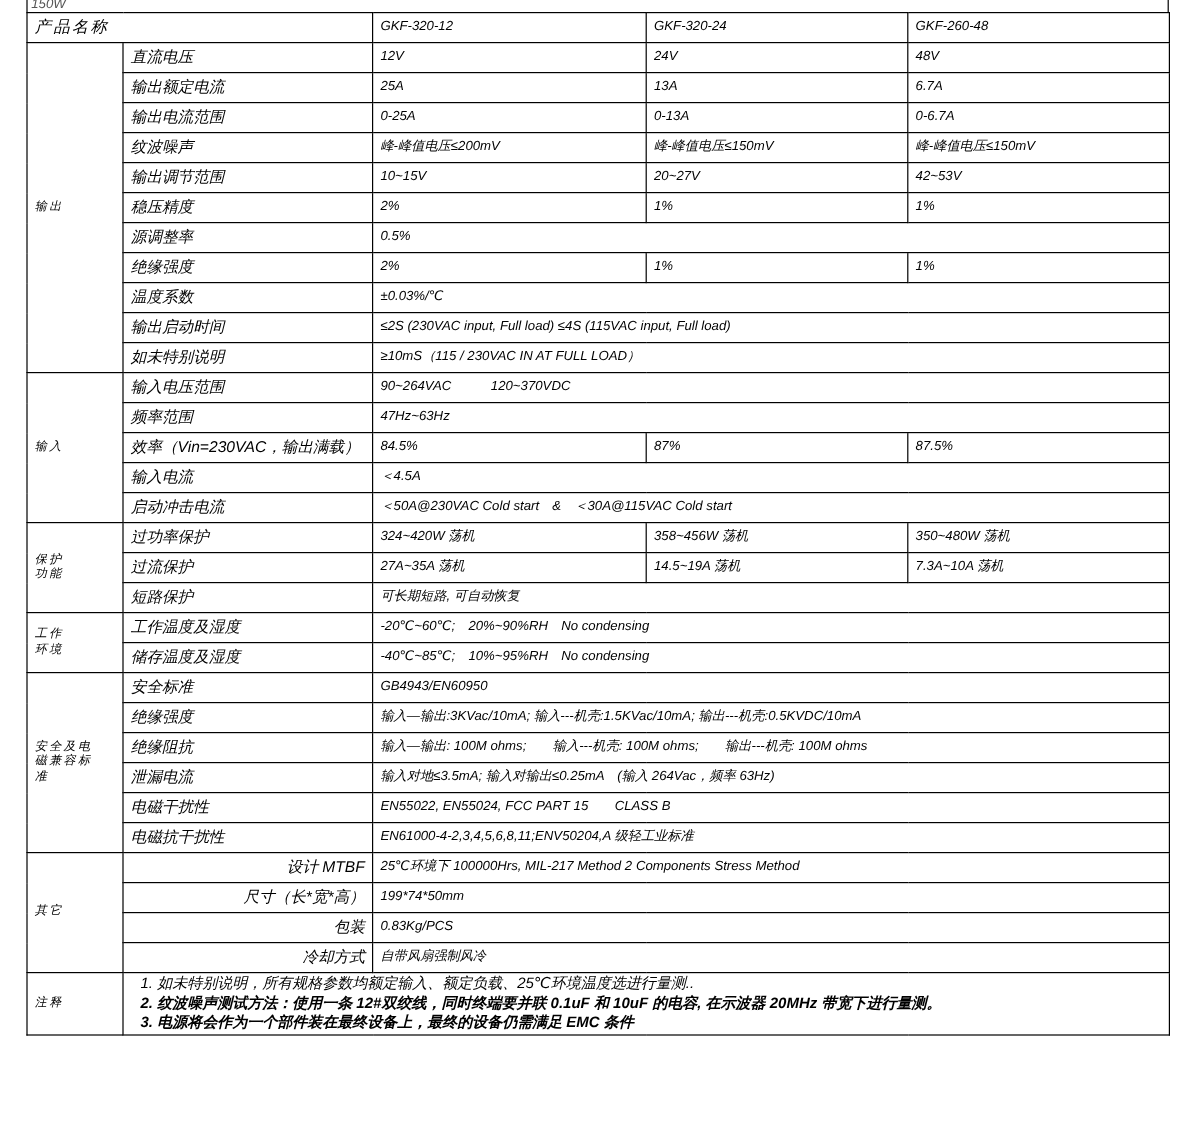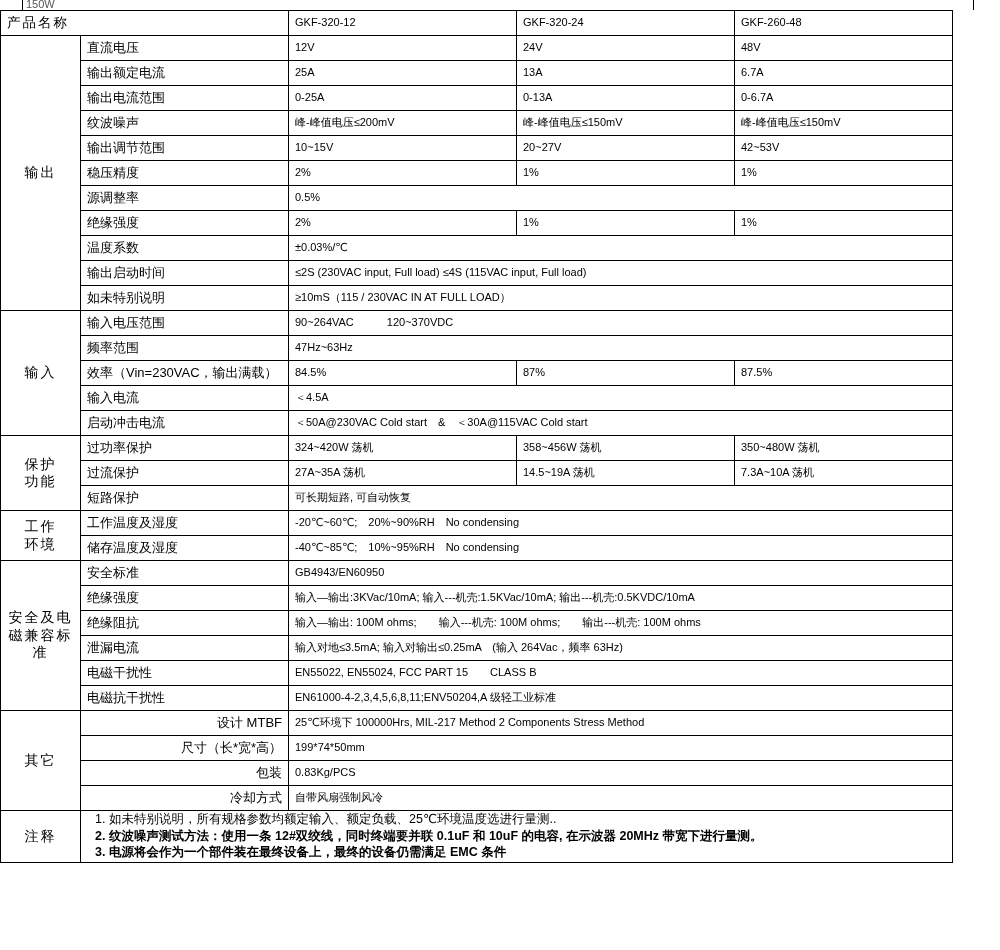--- a/index.html
+++ b/index.html
@@ -10,40 +10,41 @@
   body {
     font-family: "Liberation Sans", "DejaVu Sans", sans-serif;
     color: #000000;
   }
   #sheet {
     position: relative;
     width: 1000px;
     height: 911px;
     overflow: hidden;
     background: #fff;
+    font-style: italic;
   }
   table.spec {
     border-collapse: collapse;
     table-layout: fixed;
     width: 952px;
+    margin-left: 22px;
     margin-top: 10px;
     font-size: 12.5px;
     border-radius: 24px;
   }
   table.spec td {
     border: 1px solid #000;
     padding: 0 6px;
     vertical-align: middle;
     line-height: 1.25;
     height: 25px;
     box-sizing: border-box;
   }
   .cat {
-    text-align: center;
-    font-size: 14px;
+    font-size: 10px;
     letter-spacing: 2px;
   }
   .lbl {
     padding-left: 12px;
     font-size: 13px;
   }
   .lbl-center {
     text-align: right;
     font-size: 13px;
   }

